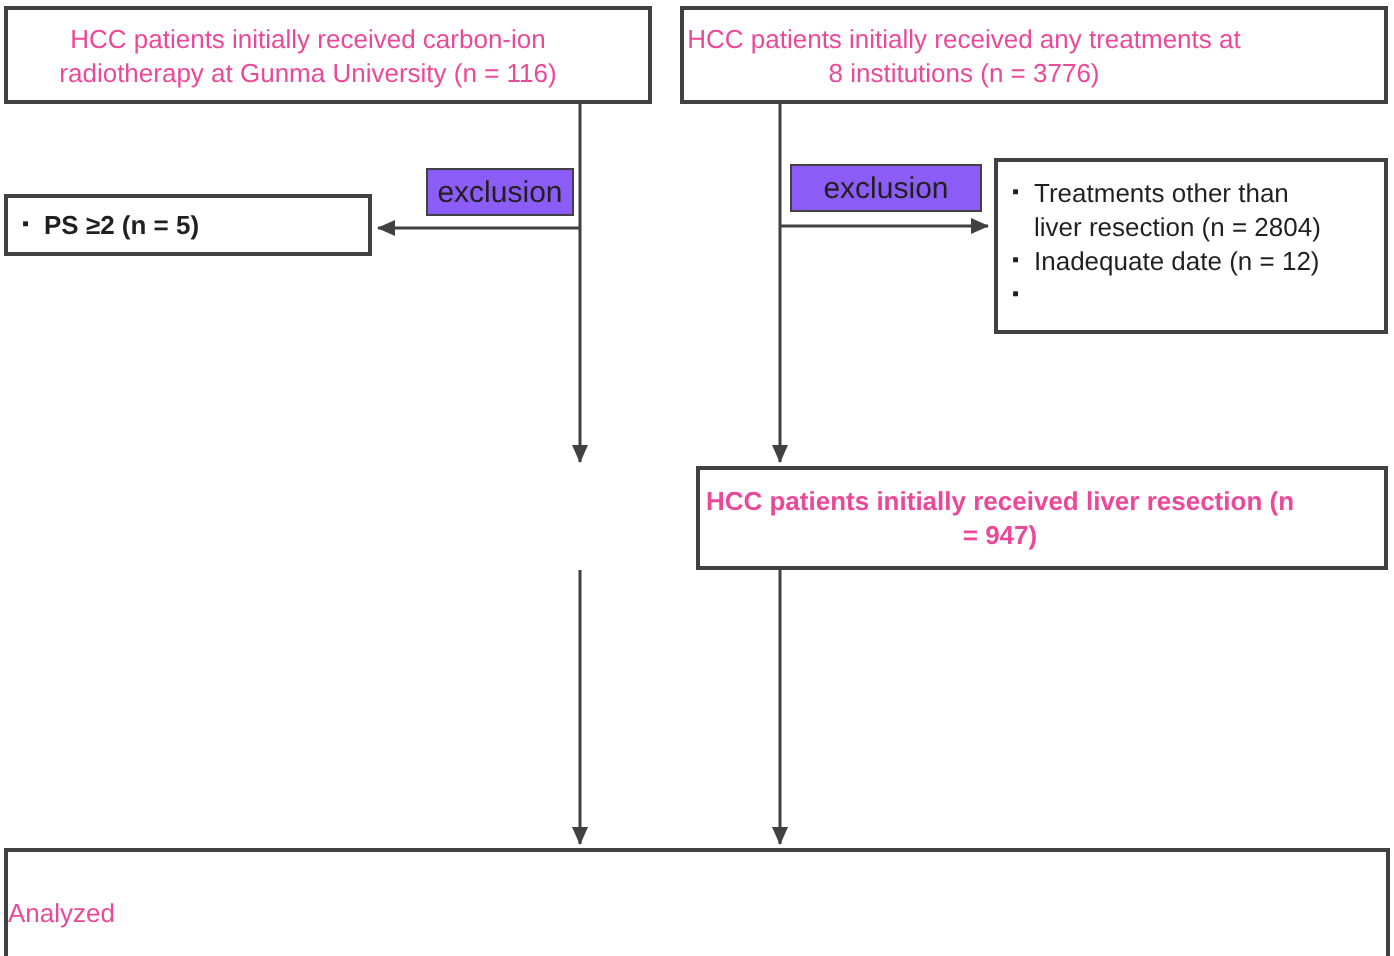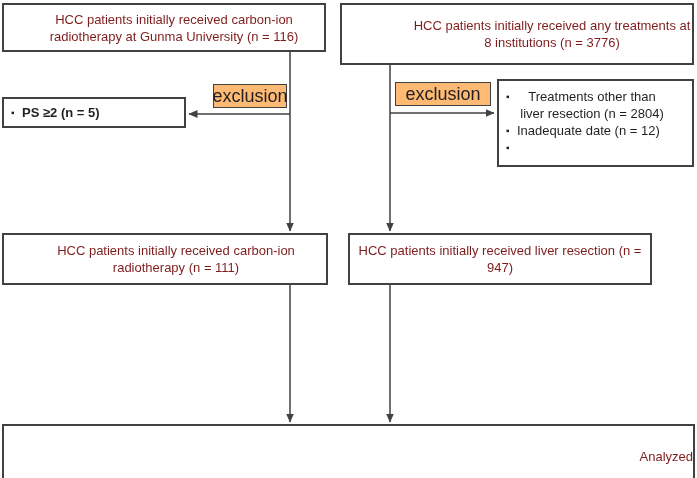--- a/index.html
+++ b/index.html
@@ -19,46 +19,46 @@
     position: absolute;
     left: 0; top: 0;
     width: 697px; height: 478px;
   }
   .box {
     position: absolute;
     border: 2px solid #414042;
     background: #ffffff;
     display: flex;
     align-items: center;
-    justify-content: flex-end;
+    justify-content: flex-start;
     text-align: center;
     font-size: 13px;
     line-height: 17px;
-    color: #7f1d1d;
+    color: #ec4899;
   }
   .box .txt { display: inline-block; }
 
   .box-top-left   { left: 2px;   top: 3px;   width: 324px; height: 49px; }
   .box-top-left .txt  { max-width: 300px; }
-  .box-top-right  { left: 340px; top: 3px;   width: 354px; height: 62px; }
+  .box-top-right  { left: 340px; top: 3px;   width: 354px; height: 49px; }
   .box-top-right .txt { max-width: 280px; }
   .box-mid-left   { left: 2px;   top: 233px; width: 326px; height: 52px; }
   .box-mid-left .txt  { max-width: 300px; }
-  .box-mid-right  { left: 348px; top: 233px; width: 304px; height: 52px; }
+  .box-mid-right  { left: 348px; top: 233px; width: 346px; height: 52px; font-weight: bold; }
   .box-mid-right .txt { max-width: 300px; }
   .box-bottom     { left: 2px;   top: 424px; width: 693px; height: 64px; }
 
   .label-box {
     position: absolute;
     border: 1.5px solid #414042;
-    background: #fdba74;
+    background: #8b5cf6;
     display: flex;
     align-items: center;
     justify-content: center;
-    font-size: 18px;
+    font-size: 15px;
     color: #231f20;
     text-align: right;
   }
   .excl-left-label  { left: 213px; top: 84px; width: 74px; height: 24px; }
   .excl-right-label { left: 395px; top: 82px; width: 96px; height: 24px; }
 
   .ps-box {
     position: absolute;
     left: 2px; top: 97px; width: 184px; height: 31px;
     border: 2px solid #414042;
@@ -79,21 +79,21 @@
     line-height: 17px;
     color: #231f20;
   }
   .bullet-item { display: flex; align-items: flex-start; }
   .bullet {
     flex: 0 0 11px;
     width: 11px;
     font-size: 10px;
     line-height: 17px;
   }
-  .bullet-item .item-text { display: inline-block; max-width: 150px; text-align: center; }
+  .bullet-item .item-text { display: inline-block; max-width: 150px; }
   .ps-box .item-text { max-width: 160px; font-weight: bold; }
 </style>
 </head>
 <body>
 
 <div class="diagram">
 
   <svg class="arrows" viewBox="0 0 697 478" xmlns="http://www.w3.org/2000/svg">
     <defs>
       <marker id="ah" markerWidth="9" markerHeight="8" refX="8.5" refY="4" orient="auto" markerUnits="userSpaceOnUse">
@@ -136,23 +136,20 @@
     </div>
     <div class="bullet-item">
       <span class="bullet">▪</span>
       <span class="item-text">Inadequate date (n = 12)</span>
     </div>
     <div class="bullet-item">
       <span class="bullet">▪</span>
     </div>
   </div>
 
-  <div class="box box-mid-left">
-    <span class="txt">HCC patients initially received carbon-ion radiotherapy (n = 111)</span>
-  </div>
 
   <div class="box box-mid-right">
     <span class="txt">HCC patients initially received liver resection (n = 947)</span>
   </div>
 
   <div class="box box-bottom">
     <span class="txt">Analyzed</span>
   </div>
 
 </div>

